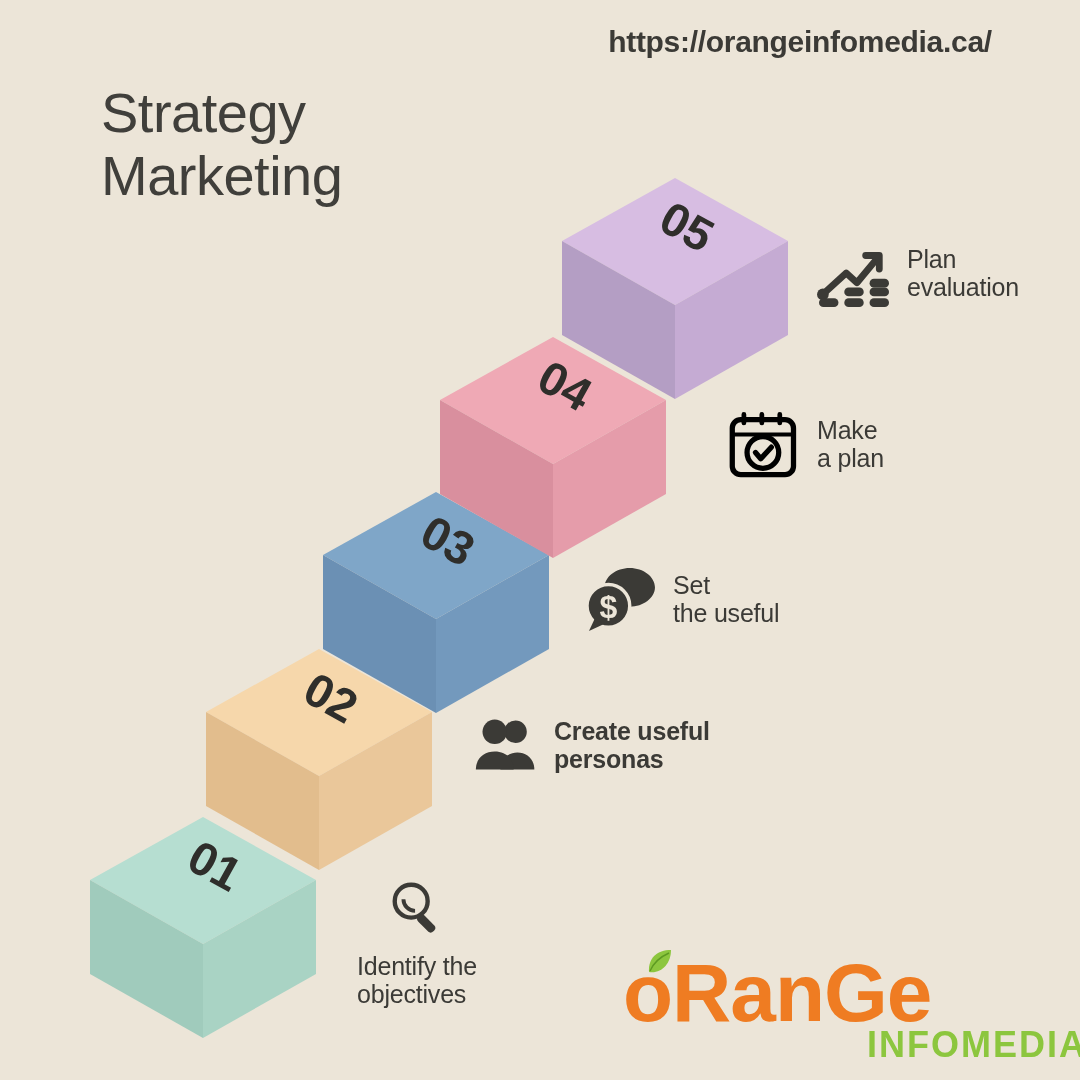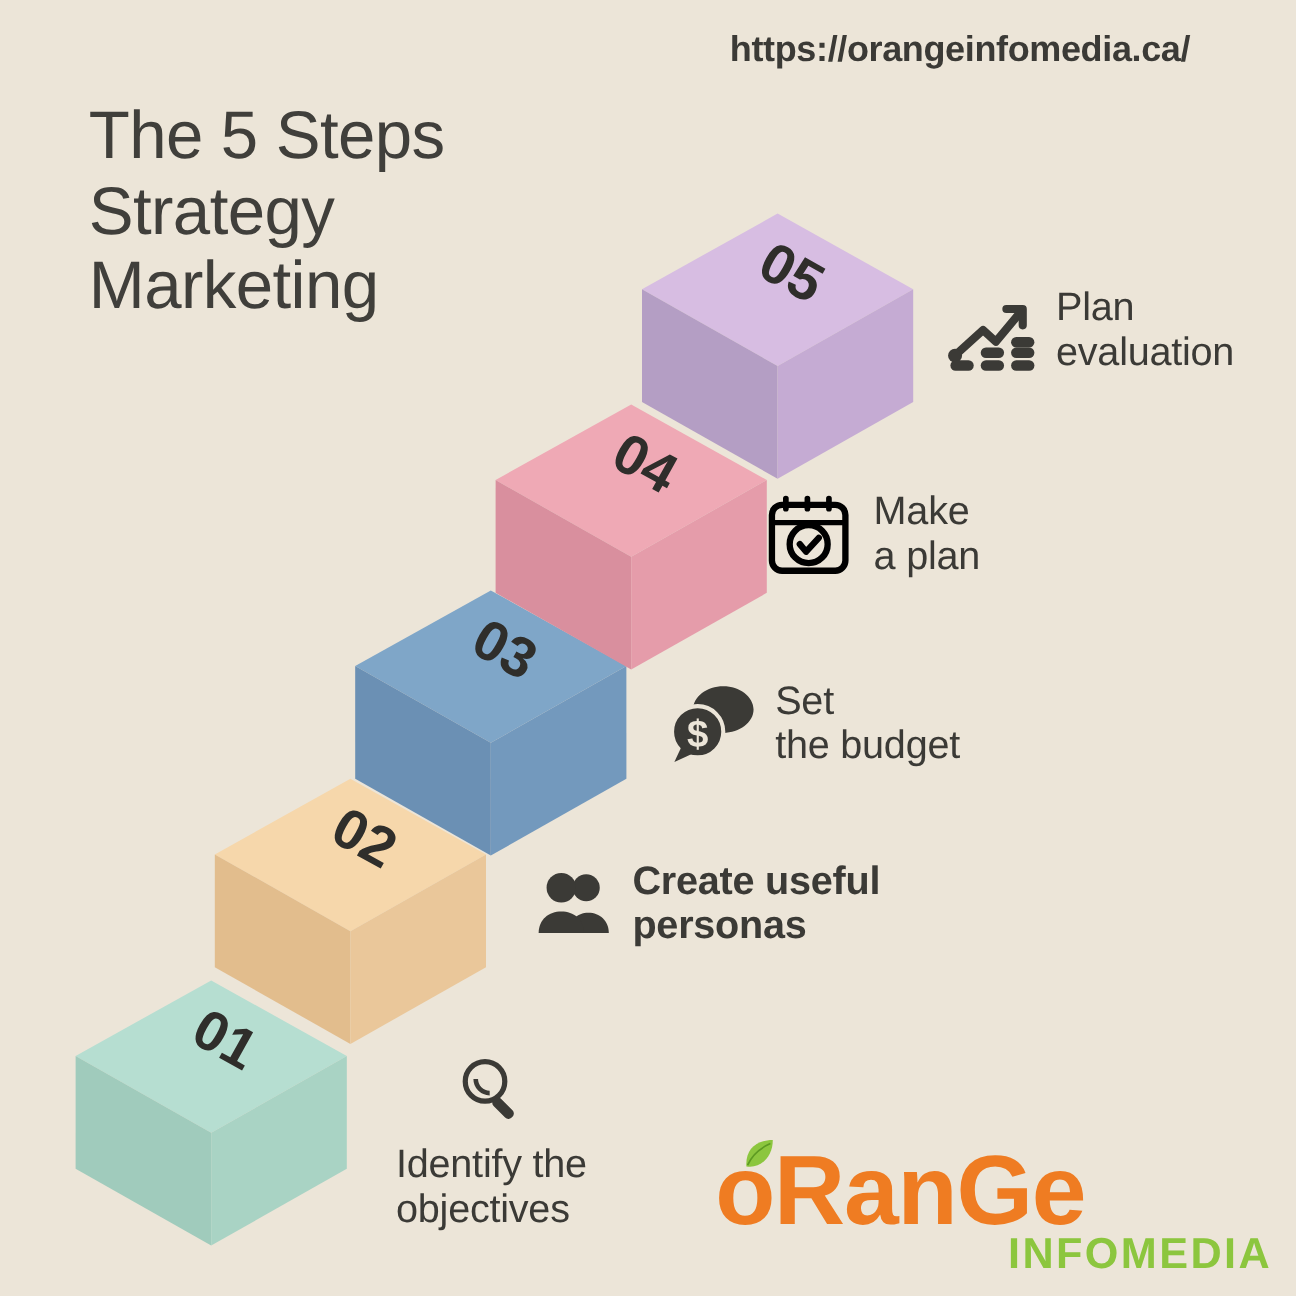--- a/index.html
+++ b/index.html
@@ -3,21 +3,21 @@
 <meta charset="utf-8">
 <style>
   html,body{margin:0;padding:0;}
   body{
     width:1080px;height:1080px;overflow:hidden;
     background:#ece5d8;
     font-family:"Liberation Sans",sans-serif;
     color:#3b3a36;
     position:relative;
   }
-  #stage{position:absolute;inset:0;}
+  #stage{position:absolute;inset:0;margin-left:27px;}
 
   
   .contact{
     position:absolute;top:24px;right:30px;width:500px;
     text-align:center;line-height:1.22;
     font-weight:bold;font-size:30px;color:#3b3a36;
     letter-spacing:-0.3px;
   }
   .contact div{white-space:nowrap;}
 
@@ -31,21 +31,21 @@
 
   
   #cubes{position:absolute;left:0;top:0;width:1080px;height:1080px;}
 
   
   .step-label{
     position:absolute;display:flex;align-items:center;gap:14px;
   }
   .step-icon{flex:0 0 auto;display:block;}
   .step-text{
-    font-size:33px;line-height:1.12;color:#3b3a36;
+    font-size:25px;line-height:1.12;color:#3b3a36;
     white-space:pre-line;letter-spacing:-0.2px;
   }
 
   
   .logo{position:absolute;left:596px;top:952px;width:470px;height:110px;}
   .logo-word{
     font-size:82px;font-weight:bold;color:#ef7c22;
     letter-spacing:-1px;line-height:1;
   }
   .logo-sub{
@@ -56,21 +56,20 @@
 </head>
 <body>
 
 <div id="stage">
 
   <div class="contact">
     <div>https://orangeinfomedia.ca/</div>
   </div>
 
   <div class="headline">
-    <span>The 5 Steps</span>
     <span>Strategy</span>
     <span>Marketing</span>
   </div>
 
   <svg id="cubes" viewBox="0 0 1080 1080">
 
     <g>
       <polygon id="c1-top" points="176,817 289,880 176,944 63,880" fill="#b6ded1"></polygon>
       <polygon id="c1-left" points="63,880 176,944 176,1038 63,974" fill="#a0cbbc"></polygon>
       <polygon id="c1-right" points="176,944 289,880 289,974 176,1038" fill="#a9d3c4"></polygon>
@@ -128,24 +127,24 @@
   </div>
 
   <div class="step-label" style="left:556px;top:566px;">
     <svg class="step-icon" width="76" height="66" viewBox="0 0 78 68">
       <path d="M48 2c14 0 26 9 26 20s-12 20-26 20c-2 0-5 0-7-1l-2 10-7-11c-6-4-10-10-10-18C22 11 34 2 48 2z" fill="#3b3a36"></path>
       <circle cx="26" cy="41" r="22" fill="#3b3a36" stroke="#ece5d8" stroke-width="3.5"></circle>
       <path d="M12 54l-6 13 15-7z" fill="#3b3a36"></path>
       <text x="26" y="54" font-family="'Liberation Sans',sans-serif" font-size="33" font-weight="bold" fill="#ece5d8" text-anchor="middle">$</text>
     </svg>
     <div class="step-text">Set
-the budget</div>
+the useful</div>
   </div>
 
-  <div class="step-label" style="left:638px;top:408px;">
+  <div class="step-label" style="left:700px;top:408px;">
     <svg class="step-icon" width="76" height="72" viewBox="0 0 72 68">
       <path d="M16 6v8M33 6v8M50 6v8" stroke="#000" stroke-width="4.5" stroke-linecap="round"></path>
       <rect x="5" y="11" width="58" height="52" rx="8" fill="none" stroke="#000" stroke-width="5"></rect>
       <line x1="5" y1="25" x2="63" y2="25" stroke="#000" stroke-width="4"></line>
       <circle cx="34" cy="42" r="15" fill="none" stroke="#000" stroke-width="5"></circle>
       <path d="M27 42l5 6 10-11" fill="none" stroke="#000" stroke-width="5" stroke-linecap="round" stroke-linejoin="round"></path>
     </svg>
     <div class="step-text">Make
 a plan</div>
   </div>

